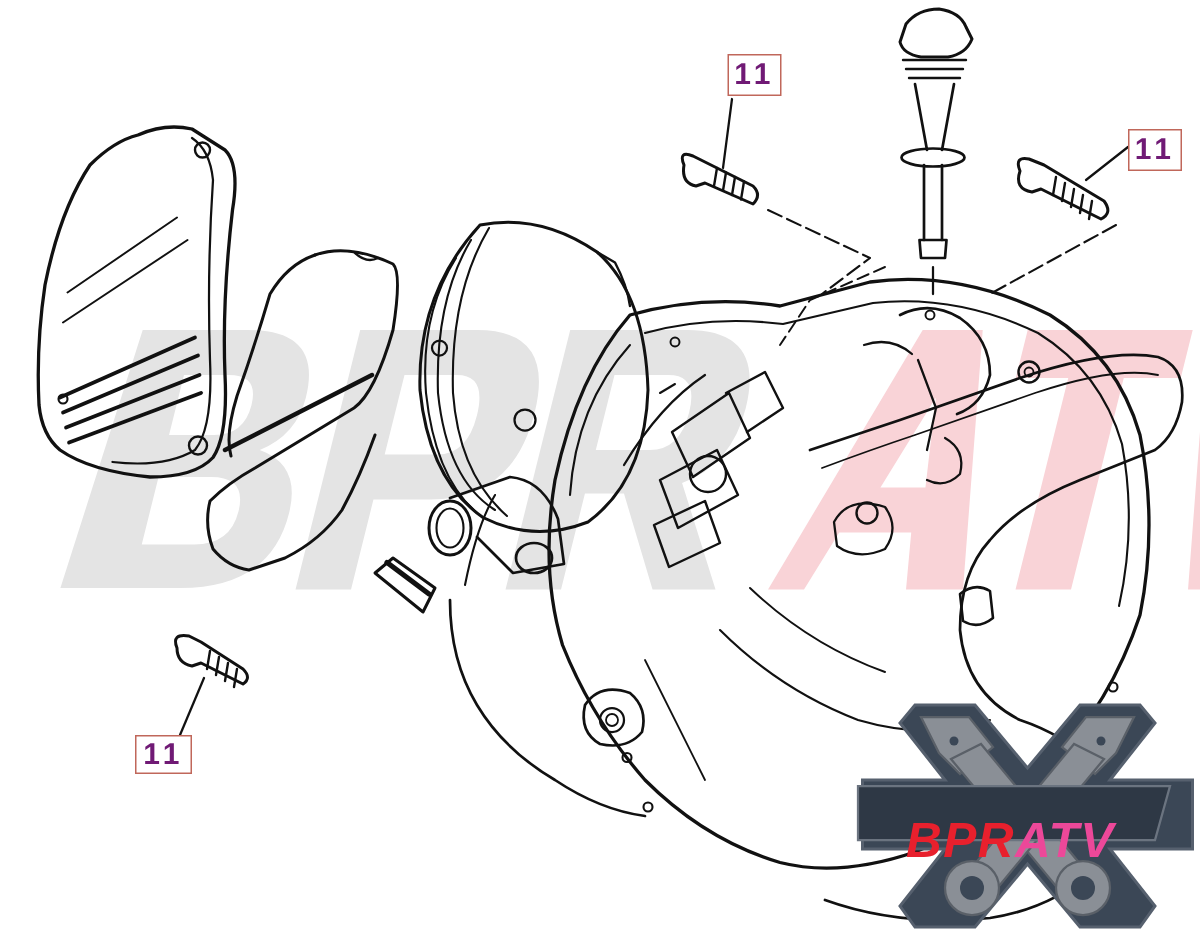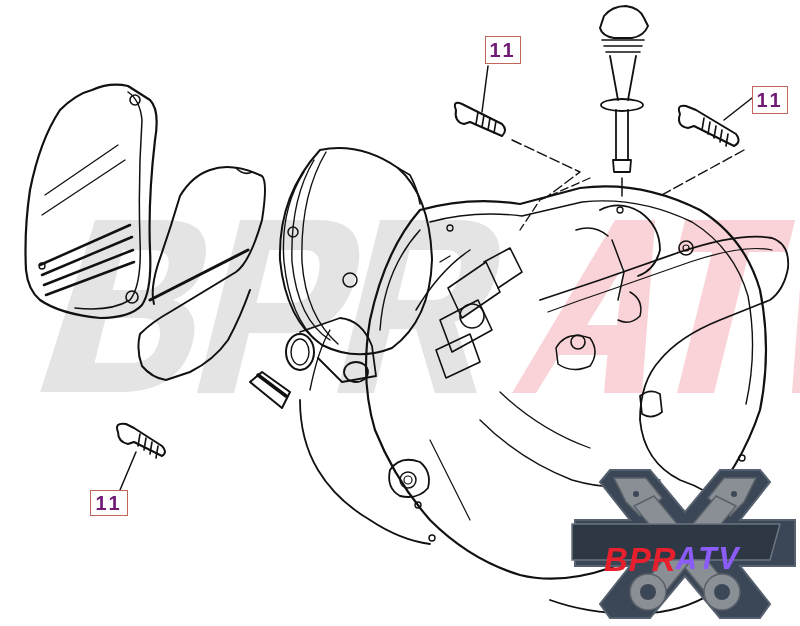--- a/index.html
+++ b/index.html
@@ -8,21 +8,21 @@
     .watermark { position: absolute; left: 0; top: 0; width: 800px; height: 626px; pointer-events: none; }
     .callout {
       position: absolute; border: 1.5px solid #c0675a; background: #fff;
       font-family: "Liberation Sans", sans-serif; font-weight: bold; color: #701a75;
       display: flex; align-items: center; justify-content: center; font-size: 20px; letter-spacing: 3px;
     }
     .logo { position: absolute; left: 570px; top: 462px; width: 230px; height: 164px; }
     .logo-text { position: absolute; left: 34px; top: 64px; height: 32px; display: flex; align-items: center;
       font-family: "Liberation Sans", sans-serif; font-weight: bold; font-size: 33px; letter-spacing: 1px; font-style: italic; margin-top: 18px; }
     .logo-text .red { color: #e8202d; }
-    .logo-text .grey { color: #8b5cf6; font-family: Liberation Mono, monospace; }
+    .logo-text .grey { color: #ec4899; }
   </style>
 </head>
 <body>
 
 <svg class="watermark" viewBox="0 0 800 626">
   <g transform="skewX(-14)" opacity="1">
 
     <g fill="#e4e4e4">
       <path d="M150 220 h70 q50 0 50 45 q0 25 -22 35 q30 10 30 42 q0 50 -60 50 h-80 z M185 250 v40 h30 q20 0 20 -20 q0 -20 -20 -20 z M185 318 v45 h35 q24 0 24 -22 q0 -23 -24 -23 z"></path>
       <path d="M295 220 h78 q52 0 52 55 q0 58 -55 58 h-38 v60 h-37 z M332 250 v53 h35 q20 0 20 -26 q0 -27 -20 -27 z"></path>

